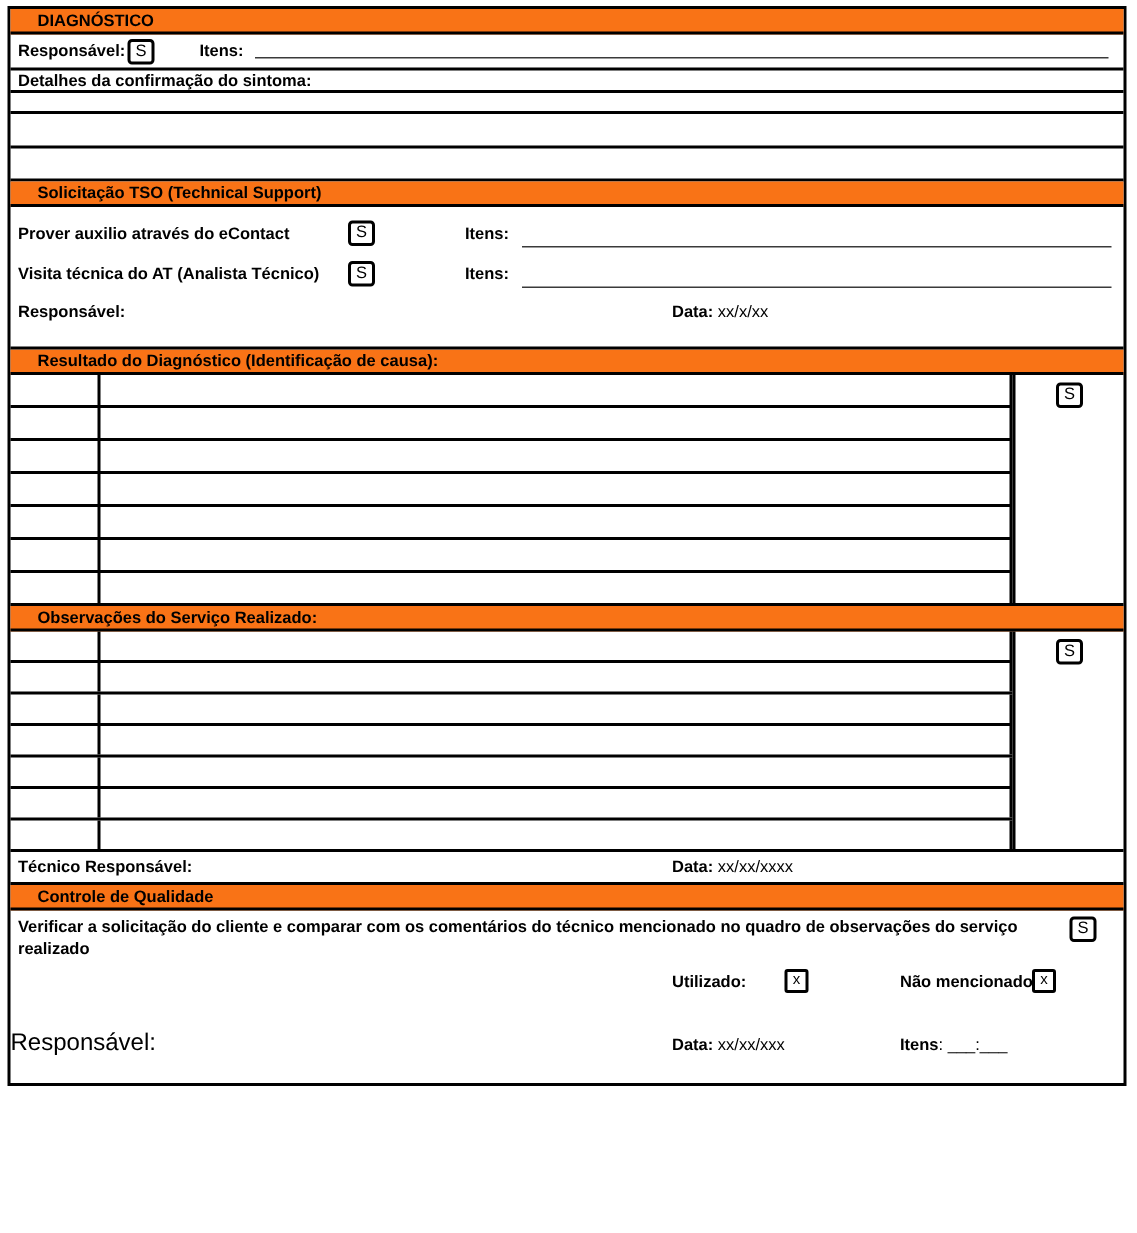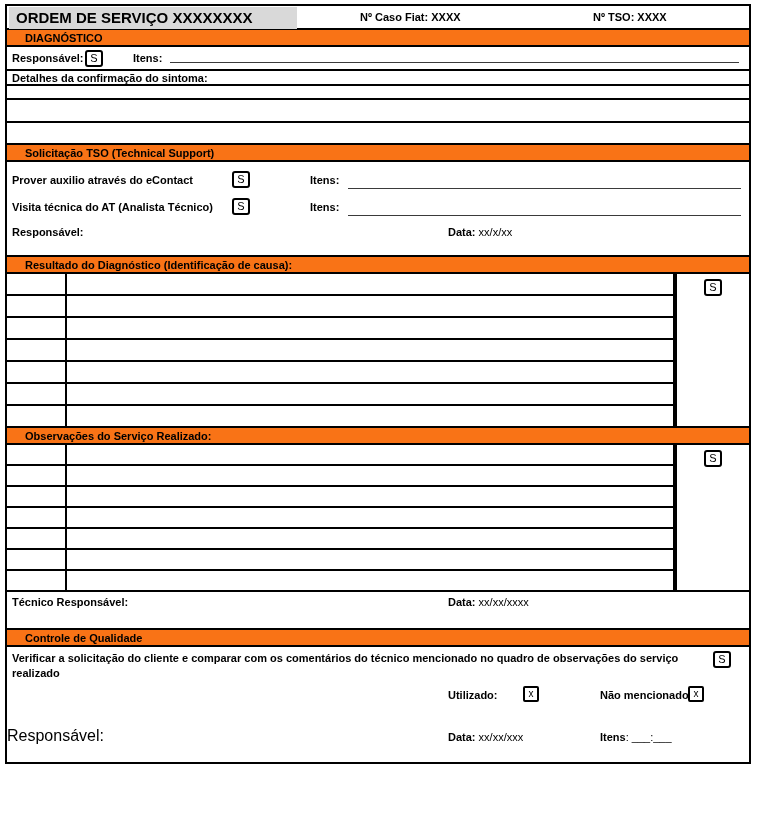--- a/index.html
+++ b/index.html
@@ -55,25 +55,20 @@
   .cq-item1 { position:absolute; left:5px; top:4px; width:690px; font-size:11px; font-weight:bold; line-height:15px; }
   .cq-row2 { position:absolute; left:0; top:36px; width:100%; height:26px; }
   .cq-row3 { position:absolute; left:0; top:80px; width:100%; height:22px; }
 </style>
 </head>
 <body>
 
 <div class="form">
 
 
-  <div class="hdr2">
-    <div class="title-box">ORDEM DE SERVIÇO XXXXXXXX</div>
-    <span class="t" style="left:353px;">Nº Caso Fiat: XXXX</span>
-    <span class="t" style="left:586px;">Nº TSO: XXXX</span>
-  </div>
 
   <div class="bar">DIAGNÓSTICO</div>
 
   <div class="row" style="height:24px;">
     <span class="lab" style="top:5px;">Responsável:</span>
     <span class="chk" style="left:78px; top:3px;">S</span>
     <span class="lab" style="left:126px; top:5px;">Itens:</span>
     <div class="fill-line" style="left:163px; right:10px; bottom:6px;"></div>
   </div>
 
@@ -173,21 +168,21 @@
         <div class="t-row">
           <div class="t-c1"></div>
           <div class="t-c2"></div>
         </div>
       </div>
     <div class="tbl-side">
       <span class="chk">S</span>
     </div>
   </div>
 
-  <div class="row" style="height:38px;">
+  <div class="row" style="height:22px;">
     <span class="lab" style="top:4px;">Técnico Responsável:</span>
     <span class="pair" style="left:441px; top:4px;"><b>Data:</b>&nbsp;<span class="val">xx/xx/xxxx</span></span>
   </div>
 
   <div class="bar">Controle de Qualidade</div>
 
   <div class="cq">
     <div class="cq-item1">Verificar a solicitação do cliente e comparar com os comentários do técnico mencionado no quadro de observações do serviço realizado</div>
     <span class="chk" style="right:18px; top:4px;">S</span>
 

